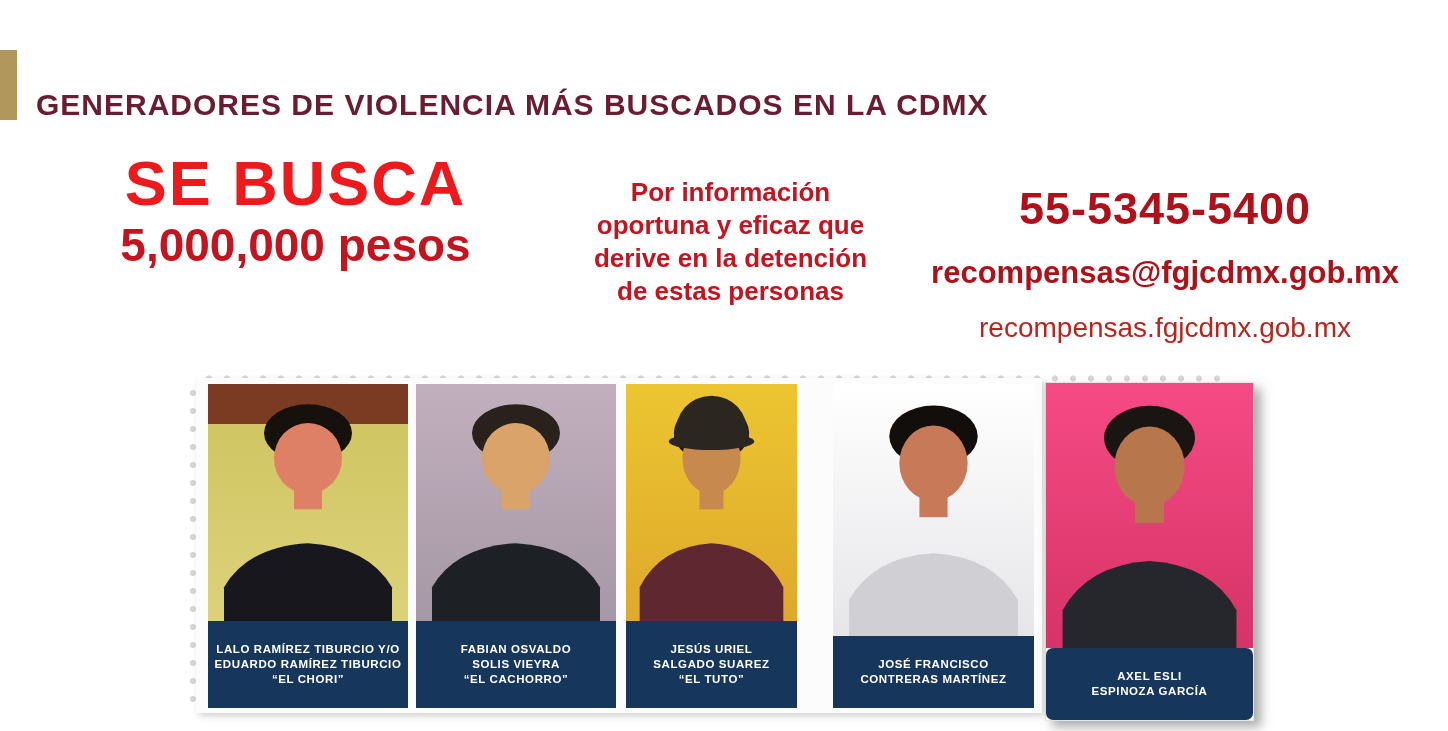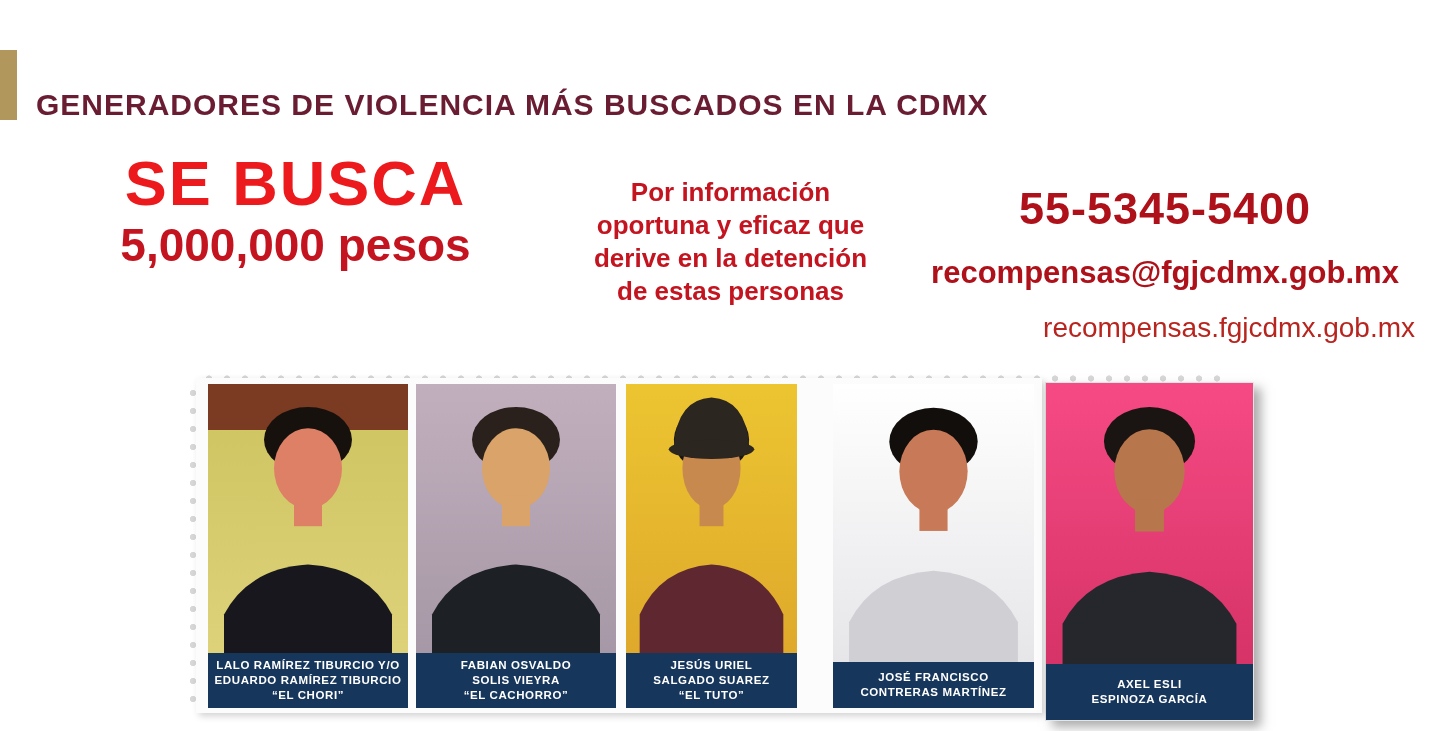--- a/index.html
+++ b/index.html
@@ -18,21 +18,21 @@
   .se-busca  { font-size:63px; line-height:1; font-weight:800; letter-spacing:2px; color:var(--red_bright); }
   .reward1   { margin-top:16px; font-size:31px; font-weight:800; color:var(--red_dark); }
   .reward2   { margin-top:3px;  font-size:46px; font-weight:800; color:var(--red_dark); }
 
   .hero-mid  { position:absolute; left:548px; top:176px; width:365px; text-align:center;
                font-size:26px; line-height:33px; font-weight:800; color:var(--red_dark); }
 
   .hero-right{ position:absolute; left:915px; top:186px; width:500px; text-align:center; }
   .phone     { font-size:45px; line-height:1; font-weight:800; color:var(--red_mid); letter-spacing:1px; }
   .email     { margin-top:24px; font-size:31px; font-weight:800; color:var(--red_mid); }
-  .website   { margin-top:21px; font-size:28px; font-weight:400; color:var(--red_web);text-align:right; }
+  .website   { margin-top:21px; font-size:28px; font-weight:400; color:var(--red_web); }
 
   
   .paper { position:absolute; left:196px; top:378px; width:846px; height:335px;
            background:var(--paper); box-shadow:3px 3px 7px rgba(0,0,0,.18); }
   .dots-top { position:absolute; left:200px; top:374px; width:1032px; height:9px;
               background-image:radial-gradient(circle 3.4px, var(--dot_gray) 2.8px, rgba(0,0,0,0) 3.4px);
               background-size:18px 9px; background-repeat:repeat-x; }
   .dots-left{ position:absolute; left:188px; top:384px; width:10px; height:328px;
               background-image:radial-gradient(circle 3.4px, var(--dot_gray) 2.8px, rgba(0,0,0,0) 3.4px);
               background-size:10px 18px; background-repeat:repeat-y; }
@@ -46,23 +46,23 @@
   .card.c5 { left:1045px; top:382px; width:209px; height:339px;
              box-shadow:7px 6px 10px rgba(90,90,90,.5); border:1px solid rgba(0,0,0,.1); }
 
   .photo { position:relative; flex:1; overflow:hidden;
            background:linear-gradient(180deg, var(--bg1) 0%, var(--bg2) 100%); }
   .photo .band { position:absolute; left:0; right:0; top:0; height:17%; background:var(--band); }
   .photo svg { position:absolute; inset:0; width:100%; height:100%; }
 
   .plate { background:var(--navy); color:#fff; text-align:center;
            display:flex; flex-direction:column; justify-content:center;
-           padding:5px 3px; min-height:46px; }
+           padding:21px 3px; min-height:46px; }
   .card.c1 .plate, .card.c2 .plate, .card.c3 .plate { min-height:52px; }
-  .card.c5 .plate { min-height:56px; }
+  .card.c5 .plate { min-height:56px;border-radius:7px; }
   .nline { font-size:11.5px; font-weight:700; letter-spacing:.6px; line-height:15px; white-space:nowrap; }
 </style>
 </head>
 <body>
 
 <div class="page">
 
   <div class="tan-block"></div>
 
   <h1 class="title">GENERADORES DE VIOLENCIA MÁS BUSCADOS EN LA CDMX</h1>

